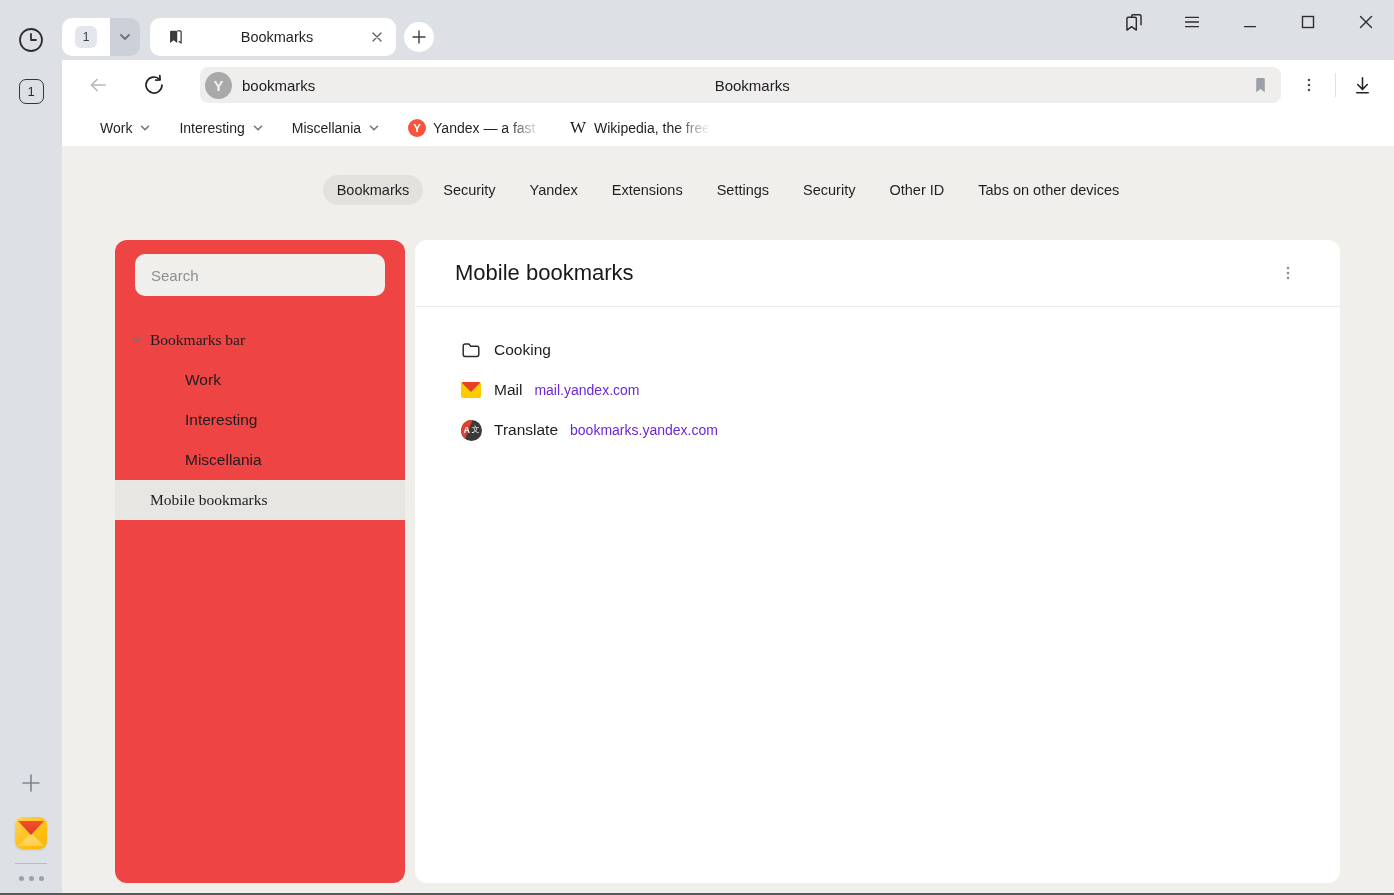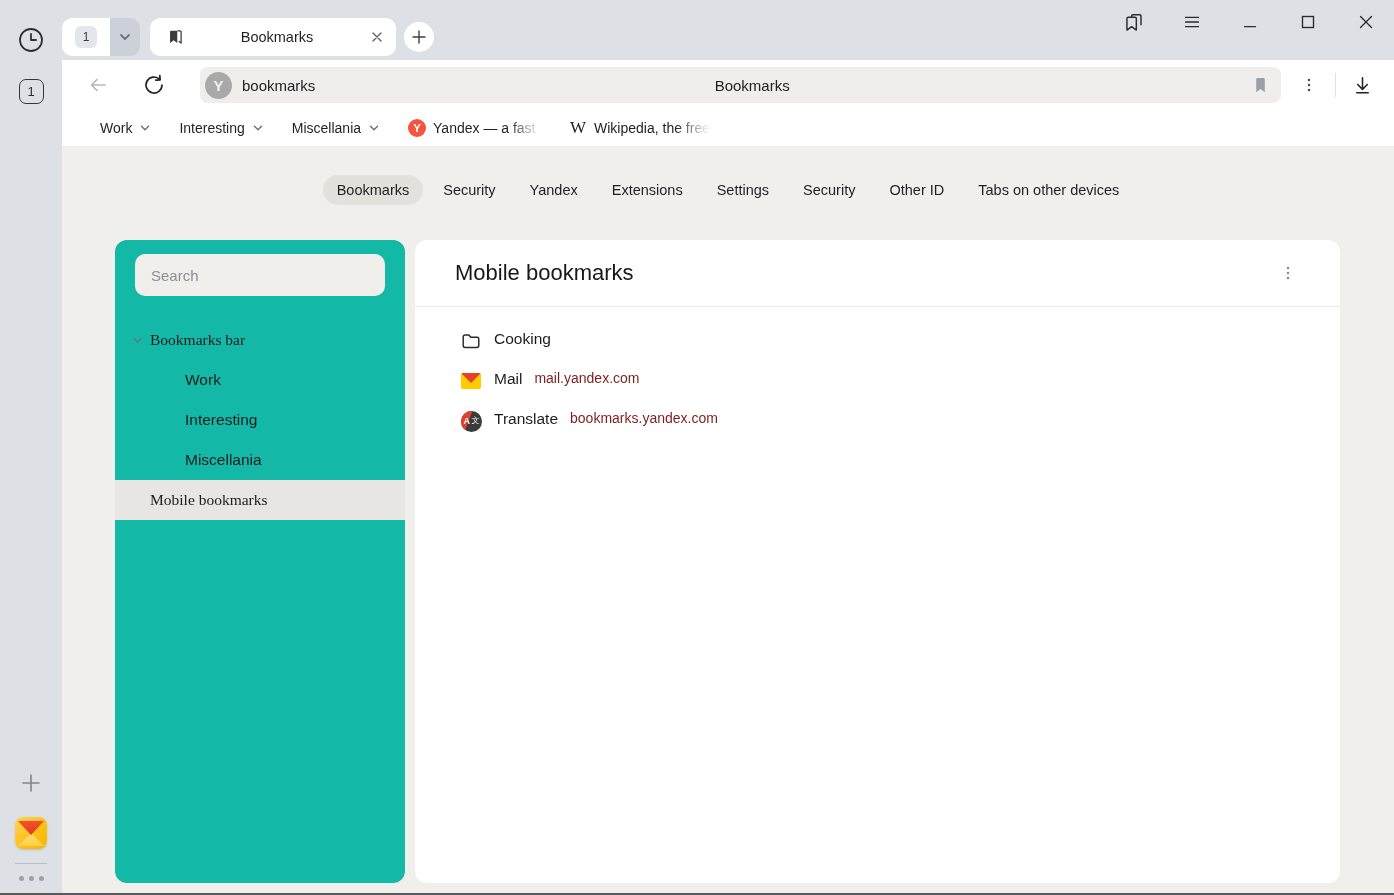--- a/index.html
+++ b/index.html
@@ -150,21 +150,21 @@
     font-size:14.5px; color:#1f2022; padding:7px 14px; border-radius:16px;
     white-space:nowrap; cursor:default;
   }
   .nav-pill.active { background:#e4e1dd; }
 
   .panels {
     flex:1; display:flex; gap:10px;
     margin:35px 54px 12px 53px; min-height:0;
   }
   .sidebar {
-    width:290px; flex:0 0 290px; background:#14b8a6; border-radius:12px;
+    width:290px; flex:0 0 290px; background:#ef4444; border-radius:12px;
     display:flex; flex-direction:column; padding-top:14px; overflow:hidden;
   }
   .search-input {
     margin:0 20px; height:42px; border:none; outline:none;
     background:#f1efec; border-radius:10px; padding:0 16px;
     font-size:15px; font-family:"Liberation Sans", sans-serif; color:#1f2022;
   }
   .search-input::placeholder { color:#8a8f94; }
   .tree { margin-top:24px; display:flex; flex-direction:column; }
   .tree-row {
@@ -180,24 +180,24 @@
 
   .mainpanel {
     flex:1; background:#fff; border-radius:12px;
     display:flex; flex-direction:column; overflow:hidden;
   }
   .mp-header { height:66px; flex:0 0 66px; display:flex; align-items:center; padding:0 40px; }
   .mp-title { flex:1; font-size:22px; color:#17181a; }
   .mp-kebab { width:24px; height:24px; display:flex; align-items:center; justify-content:center; }
   .mp-divider { height:1px; background:#ececec; }
   .bk-list { padding-top:23px; display:flex; flex-direction:column; }
-  .bk-row { height:40px; display:flex; align-items:flex-start; padding:0 45px; }
+  .bk-row { height:40px; display:flex; align-items:center; padding:0 45px; }
   .bk-row .bk-icon { width:22px; height:22px; flex:0 0 22px; display:flex; align-items:center; justify-content:center; }
   .bk-row .bk-label { margin-left:12px; font-size:15.5px; color:#1c1d1f; }
-  .bk-row .bk-url { margin-left:12px; font-size:14px; color:#7f1d1d; }
+  .bk-row .bk-url { margin-left:12px; font-size:14px; color:#6d28d9; }
 
   .fav-mail { width:20px; height:16px; border-radius:2px; background:#ffcc00; position:relative; overflow:hidden; }
   .fav-mail .flap {
     position:absolute; top:0; left:0; right:0; height:10px;
     background:#e6402a; clip-path:polygon(0 0,100% 0,50% 100%);
   }
   .fav-translate {
     width:21px; height:21px; border-radius:50%; background:#3b3b3b;
     position:relative; overflow:hidden;
   }

